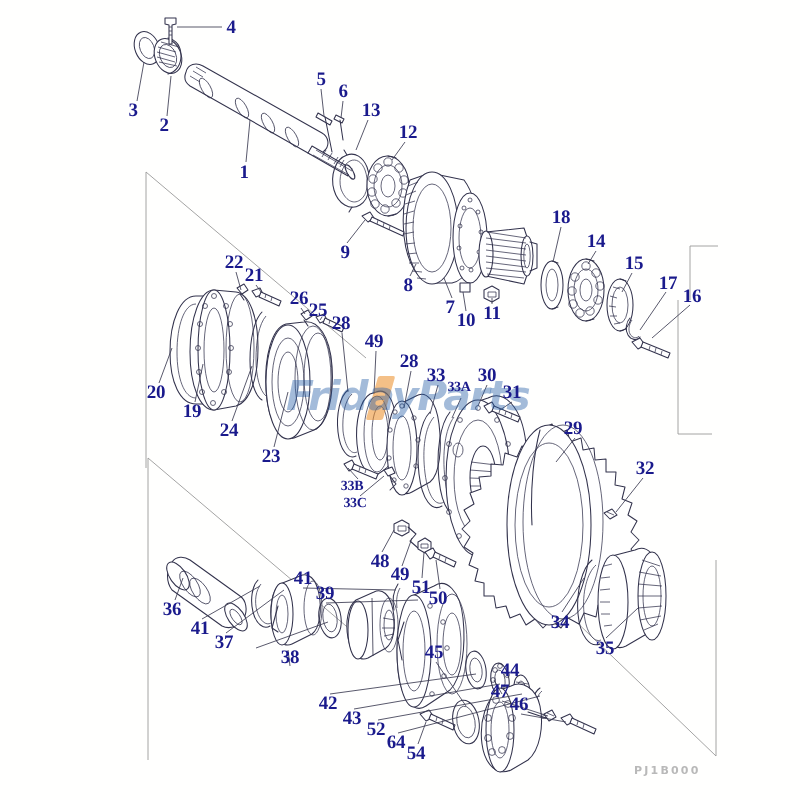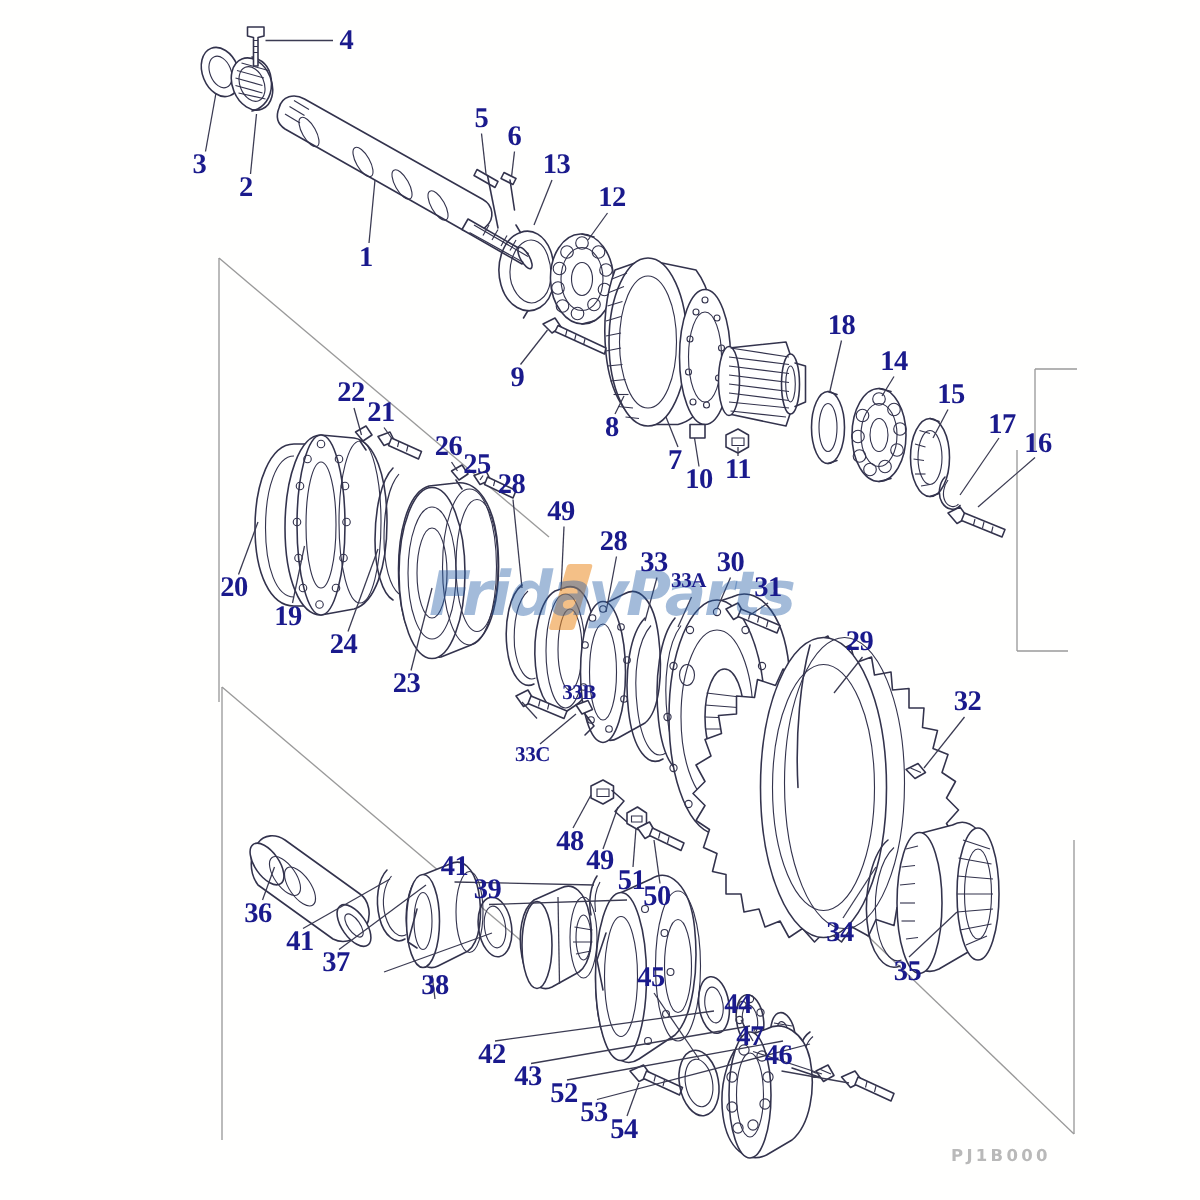--- a/index.html
+++ b/index.html
@@ -791,38 +791,38 @@
       <div class="lbl" style="left: 192px; top: 411px;">19</div>
       <div class="lbl" style="left: 229px; top: 430px;">24</div>
       <div class="lbl" style="left: 271px; top: 456px;">23</div>
       <div class="lbl" style="left: 409px; top: 361px;">28</div>
       <div class="lbl" style="left: 436px; top: 375px;">33</div>
       <div class="lbl sm" style="left: 459px; top: 388px;">33A</div>
       <div class="lbl" style="left: 487px; top: 375px;">30</div>
       <div class="lbl" style="left: 512px; top: 392px;">31</div>
       <div class="lbl" style="left: 573px; top: 428px;">29</div>
       <div class="lbl" style="left: 645px; top: 468px;">32</div>
-      <div class="lbl sm" style="left: 352px; top: 463px; margin-left: 34px;">33B</div>
+      <div class="lbl sm" style="left: 352px; top: 487px;">33B</div>
       <div class="lbl sm" style="left: 355px; top: 504px;">33C</div>
       <div class="lbl" style="left: 380px; top: 561px;">48</div>
       <div class="lbl" style="left: 400px; top: 574px;">49</div>
       <div class="lbl" style="left: 421px; top: 587px;">51</div>
       <div class="lbl" style="left: 438px; top: 598px;">50</div>
       <div class="lbl" style="left: 560px; top: 622px;">34</div>
       <div class="lbl" style="left: 605px; top: 648px;">35</div>
       <div class="lbl" style="left: 172px; top: 609px;">36</div>
       <div class="lbl" style="left: 200px; top: 628px;">41</div>
       <div class="lbl" style="left: 224px; top: 642px;">37</div>
       <div class="lbl" style="left: 254px; top: 657px; margin-left: 36px;">38</div>
       <div class="lbl" style="left: 303px; top: 578px;">41</div>
       <div class="lbl" style="left: 325px; top: 593px;">39</div>
       <div class="lbl" style="left: 328px; top: 703px;">42</div>
       <div class="lbl" style="left: 352px; top: 718px;">43</div>
       <div class="lbl" style="left: 376px; top: 729px;">52</div>
-      <div class="lbl" style="left: 396px; top: 742px;">53</div>
+      <div class="lbl" style="left: 396px; top: 742px;">64</div>
       <div class="lbl" style="left: 416px; top: 753px;">54</div>
       <div class="lbl" style="left: 434px; top: 652px;">45</div>
-      <div class="lbl" style="left: 492px; top: 670px;">44</div>
+      <div class="lbl" style="left: 492px; top: 670px; padding-left: 36px;">44</div>
       <div class="lbl" style="left: 500px; top: 691px;">47</div>
       <div class="lbl" style="left: 519px; top: 704px;">46</div>
     </div>
 
 </div>
 
 </body></html>

